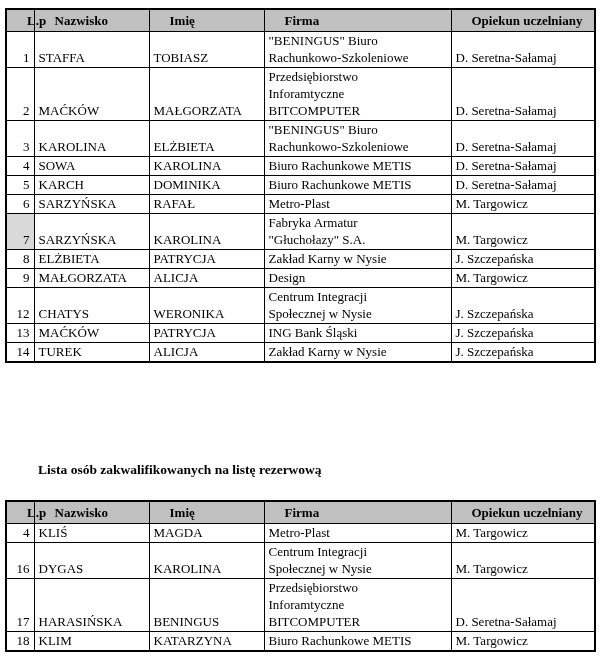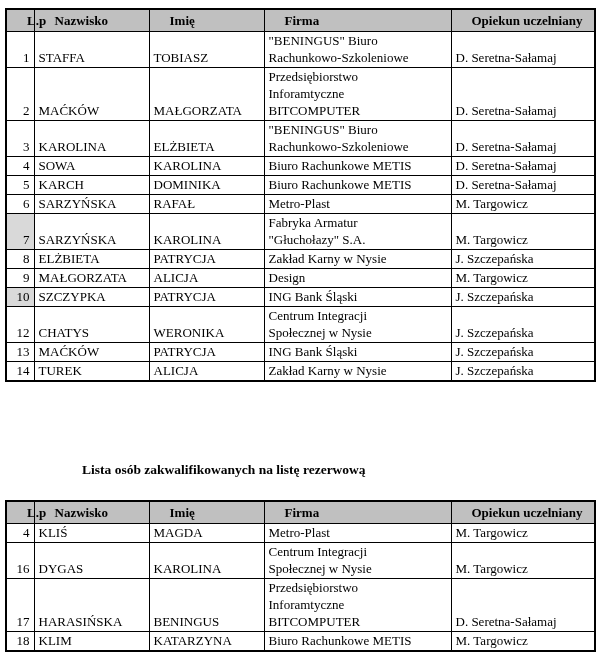--- a/index.html
+++ b/index.html
@@ -70,21 +70,20 @@
     white-space: pre-line;
   }
   .reserve-heading {
     position: absolute;
     left: 38px;
     top: 461px;
     font-weight: bold;
     font-size: 13.5px;
     line-height: 17px;
     white-space: nowrap;
-    margin-left: 44px;
   }
 </style>
 </head>
 <body>
 
 <div class="page">
 
   <table class="list-table main-table">
     <colgroup>
       <col class="col-lp">
@@ -165,27 +164,20 @@
     <td class="cell-opiekun">J. Szczepańska</td>
   </tr>
         <tr>
     <td class="cell-lp">9</td>
     <td class="cell-nazwisko">MAŁGORZATA</td>
     <td class="cell-imie">ALICJA</td>
     <td class="cell-firma">Design</td>
     <td class="cell-opiekun">M. Targowicz</td>
   </tr>
         <tr>
-    <td class="cell-lp lp-shaded">10</td>
-    <td class="cell-nazwisko">SZCZYPKA</td>
-    <td class="cell-imie">PATRYCJA</td>
-    <td class="cell-firma">ING Bank Śląski</td>
-    <td class="cell-opiekun">J. Szczepańska</td>
-  </tr>
-        <tr>
     <td class="cell-lp">12</td>
     <td class="cell-nazwisko">CHATYS</td>
     <td class="cell-imie">WERONIKA</td>
     <td class="cell-firma">Centrum Integracji
 Społecznej w Nysie</td>
     <td class="cell-opiekun">J. Szczepańska</td>
   </tr>
         <tr>
     <td class="cell-lp">13</td>
     <td class="cell-nazwisko">MAĆKÓW</td>

